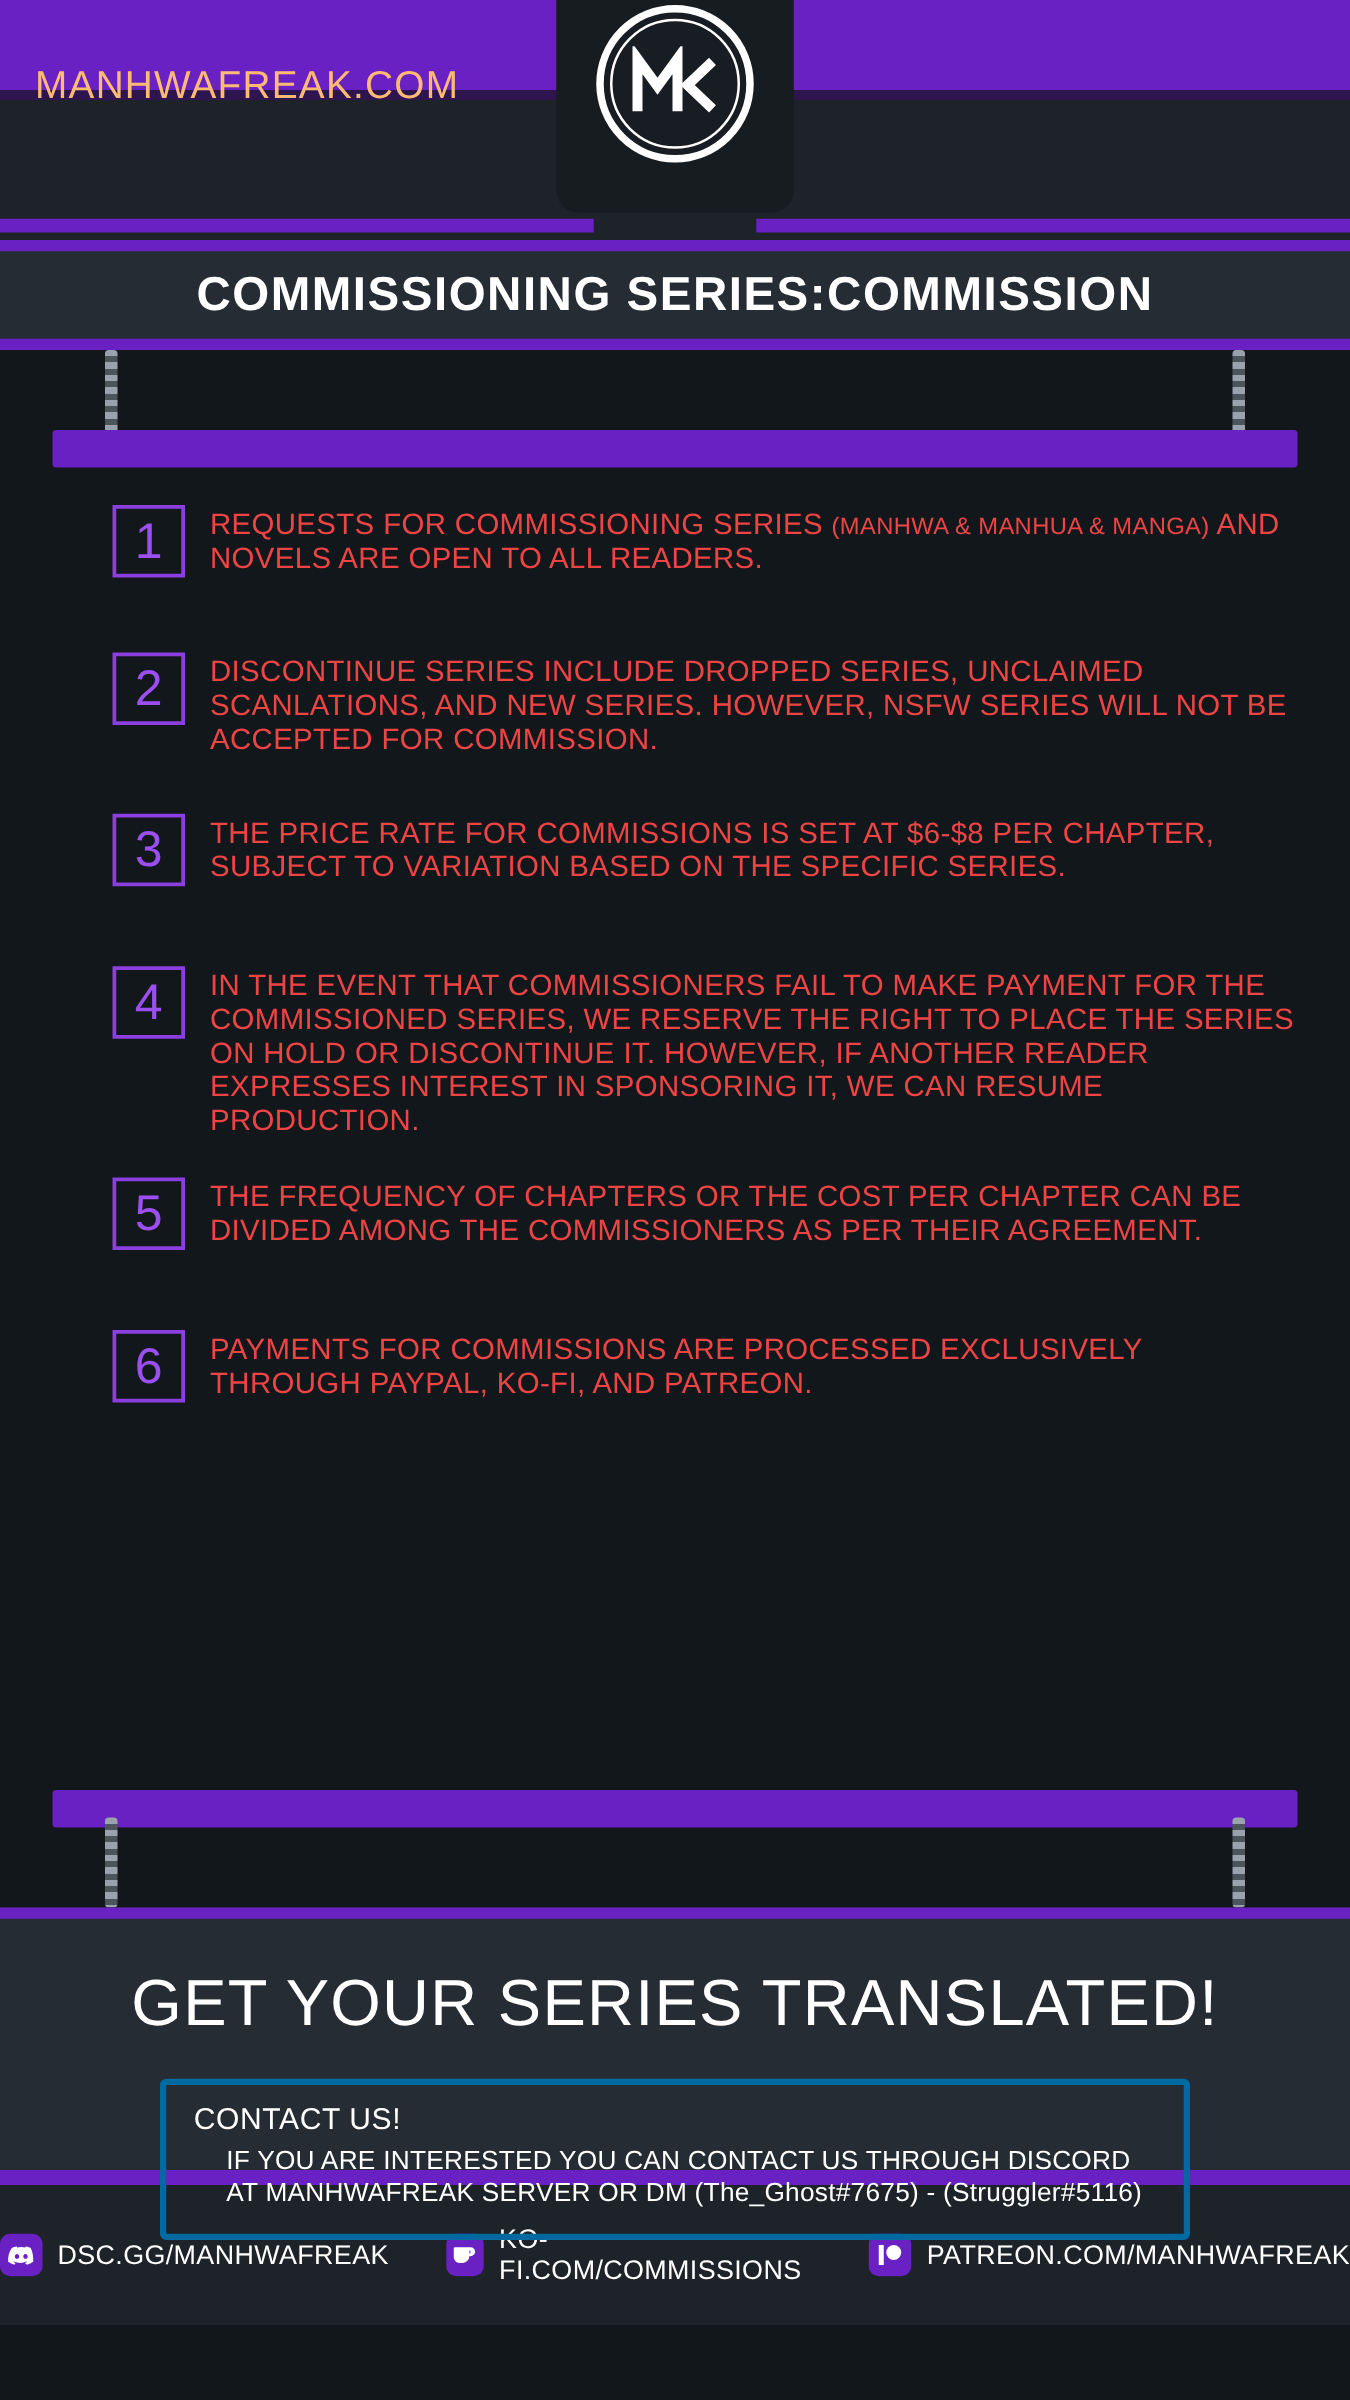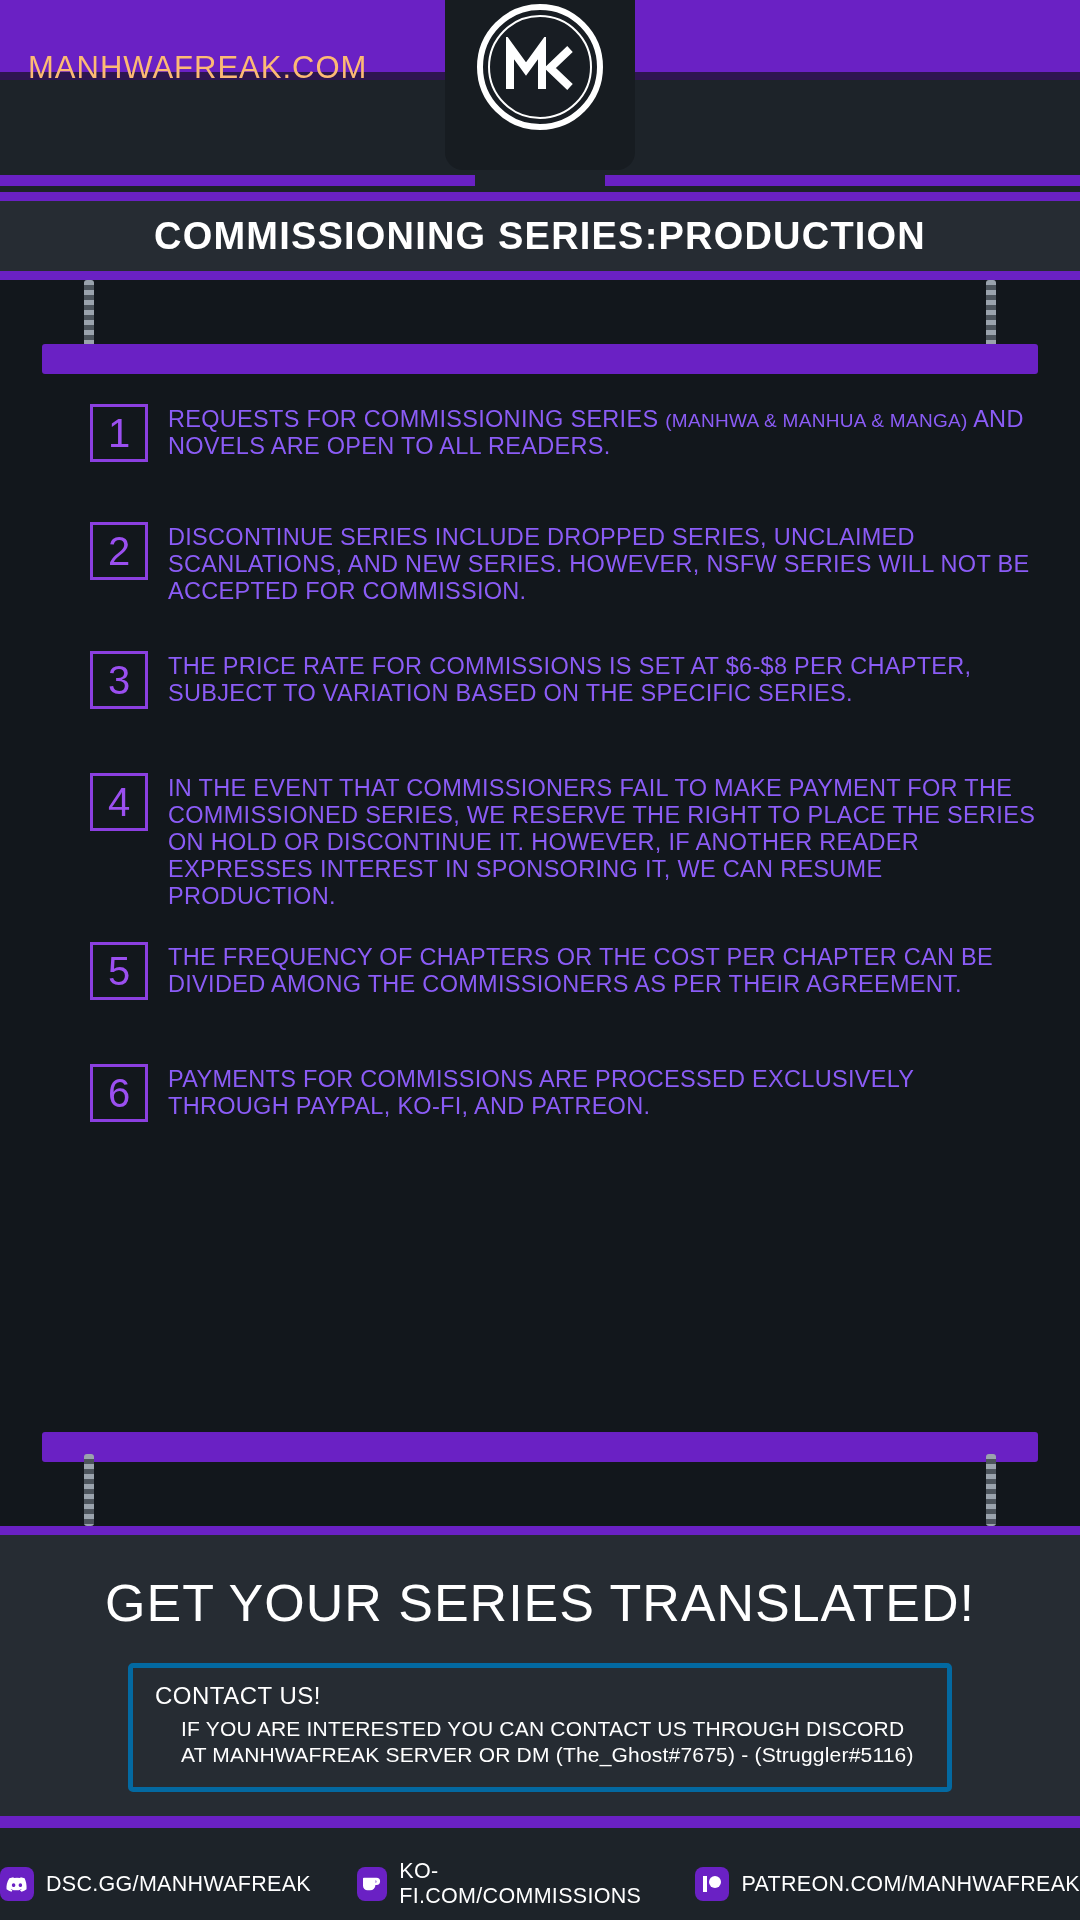--- a/index.html
+++ b/index.html
@@ -173,35 +173,35 @@
     font-size: 40px;
     font-weight: 400;
     display: flex;
     align-items: center;
     justify-content: center;
     margin-right: 20px;
     margin-top: 2px;
     background: #12171c;
   }
   .rule-text {
-    color: #8b5cf6;
+    color: #ef4444;
     font-size: 23.5px;
     line-height: 1.15;
     letter-spacing: 0.3px;
     padding-top: 4px;
     max-width: 880px;
   }
   .rule-text .small {
     font-size: 19px;
   }
 
   
   .cta {
     position: relative;
-    height: 290px;
+    height: 210px;
     background: #262c33;
     border-top: 9px solid #6a21c4;
   }
   .cta-title {
     text-align: center;
     color: #ffffff;
     font-size: 52px;
     font-weight: 400;
     letter-spacing: 1px;
     padding-top: 38px;
@@ -283,21 +283,21 @@
         <svg class="logo-mark" width="72" height="60" viewBox="0 0 72 60">
           <path d="M6 52 L6 10 L22 32 L38 10 L38 52" stroke="#ffffff" stroke-width="8" fill="none" stroke-linejoin="miter"></path>
           <path d="M66 12 L46 31 L66 50" stroke="#ffffff" stroke-width="8" fill="none" stroke-linejoin="miter"></path>
         </svg>
       </div>
     </div>
   </div>
 
   <div class="title-band">
     <div class="title-text">
-      <span>COMMISSIONING SERIES</span><span class="sep">:</span><span>PRODUCTION</span>
+      <span>COMMISSIONING SERIES</span><span class="sep">:</span><span>COMMISSION</span>
     </div>
   </div>
 
   <div class="body-area">
     <div class="chain left top"></div>
     <div class="chain right top"></div>
     <div class="purple-bar top"></div>
 
     <div class="rules">
 

